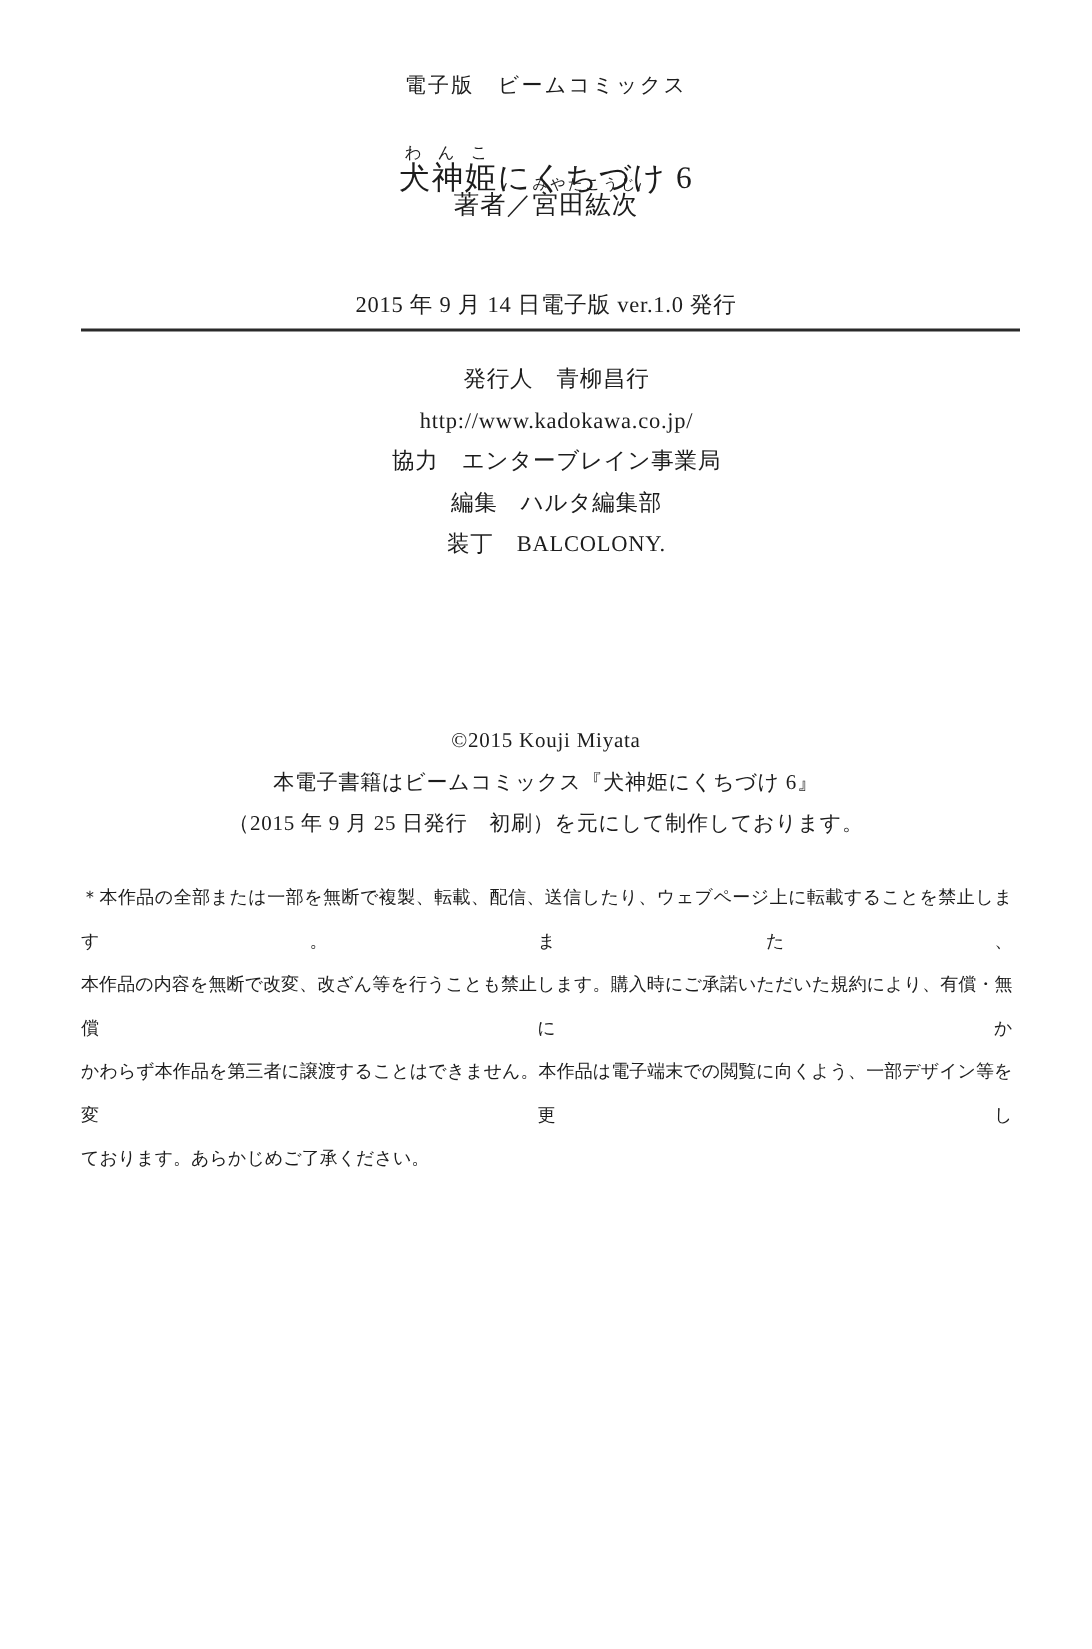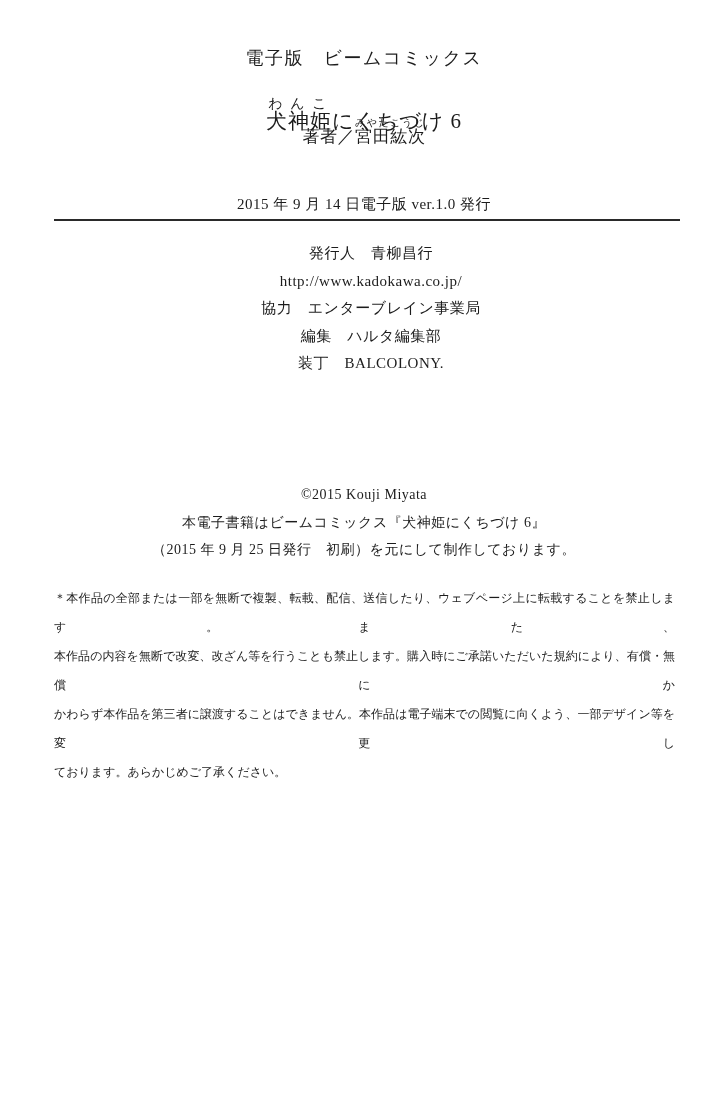--- a/index.html
+++ b/index.html
@@ -13,32 +13,32 @@
     color: #1c1c1c;
   }
   .abs {
     position: absolute;
     left: 0;
     right: 0;
     text-align: center;
   }
   .edition-label {
     top: 48px;
-    font-size: 18px;
+    font-size: 14px;
     letter-spacing: 1.5px;
     line-height: 20px;
   }
   .book-title {
     top: 64px;
     font-size: 21px;
     letter-spacing: 1px;
     line-height: 40px;
   }
   .book-title ruby rt {
-    font-size: 14px;
+    font-size: 11px;
     letter-spacing: 3px;
     transform: translateY(2px);
     margin-top: 32px;
   }
   .author-line {
     top: 118px;
     font-size: 17px;
     letter-spacing: 0.5px;
     line-height: 36px;
   }

